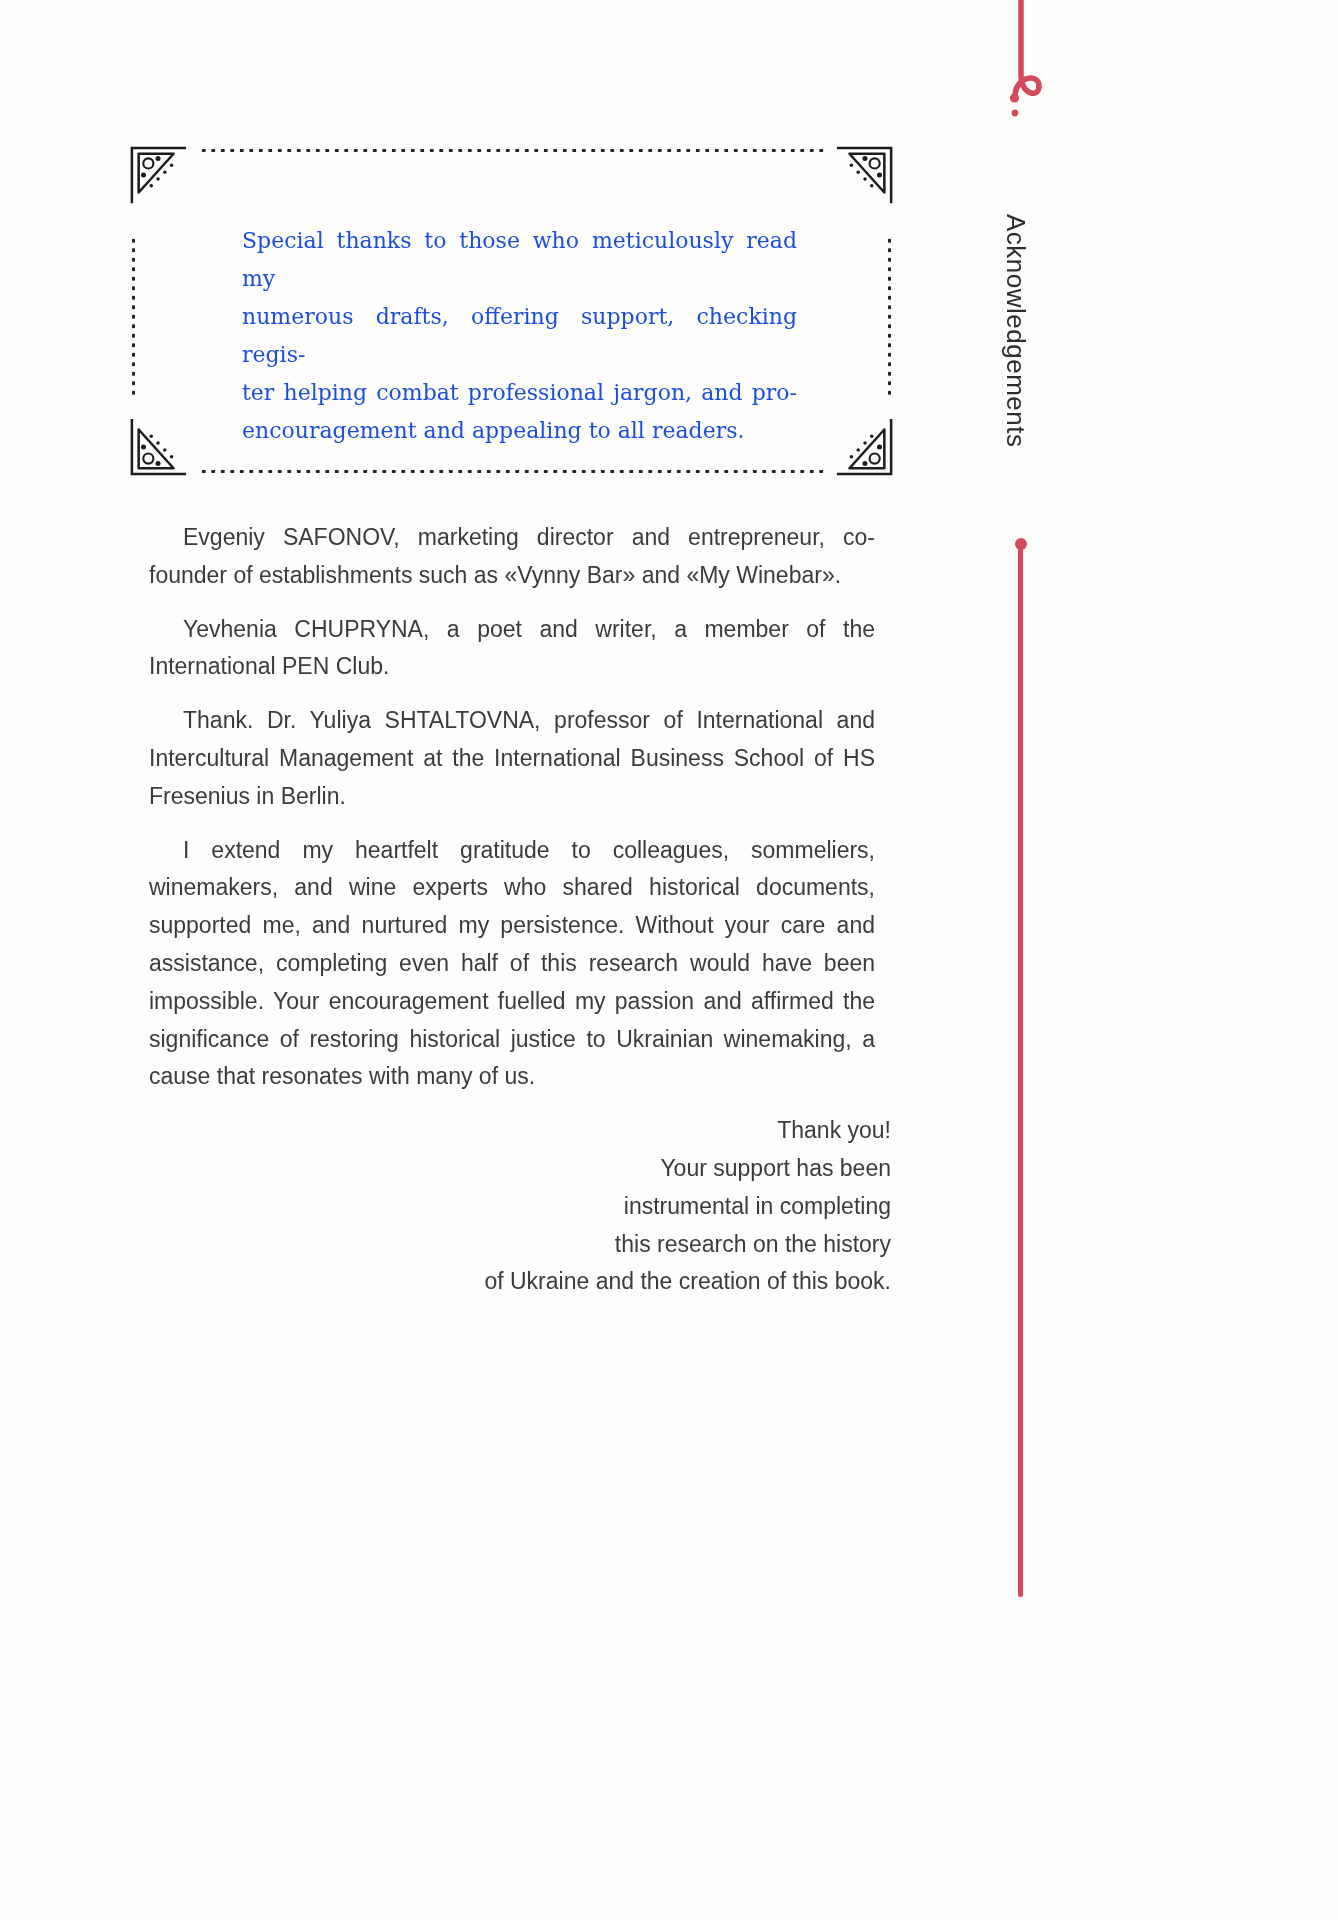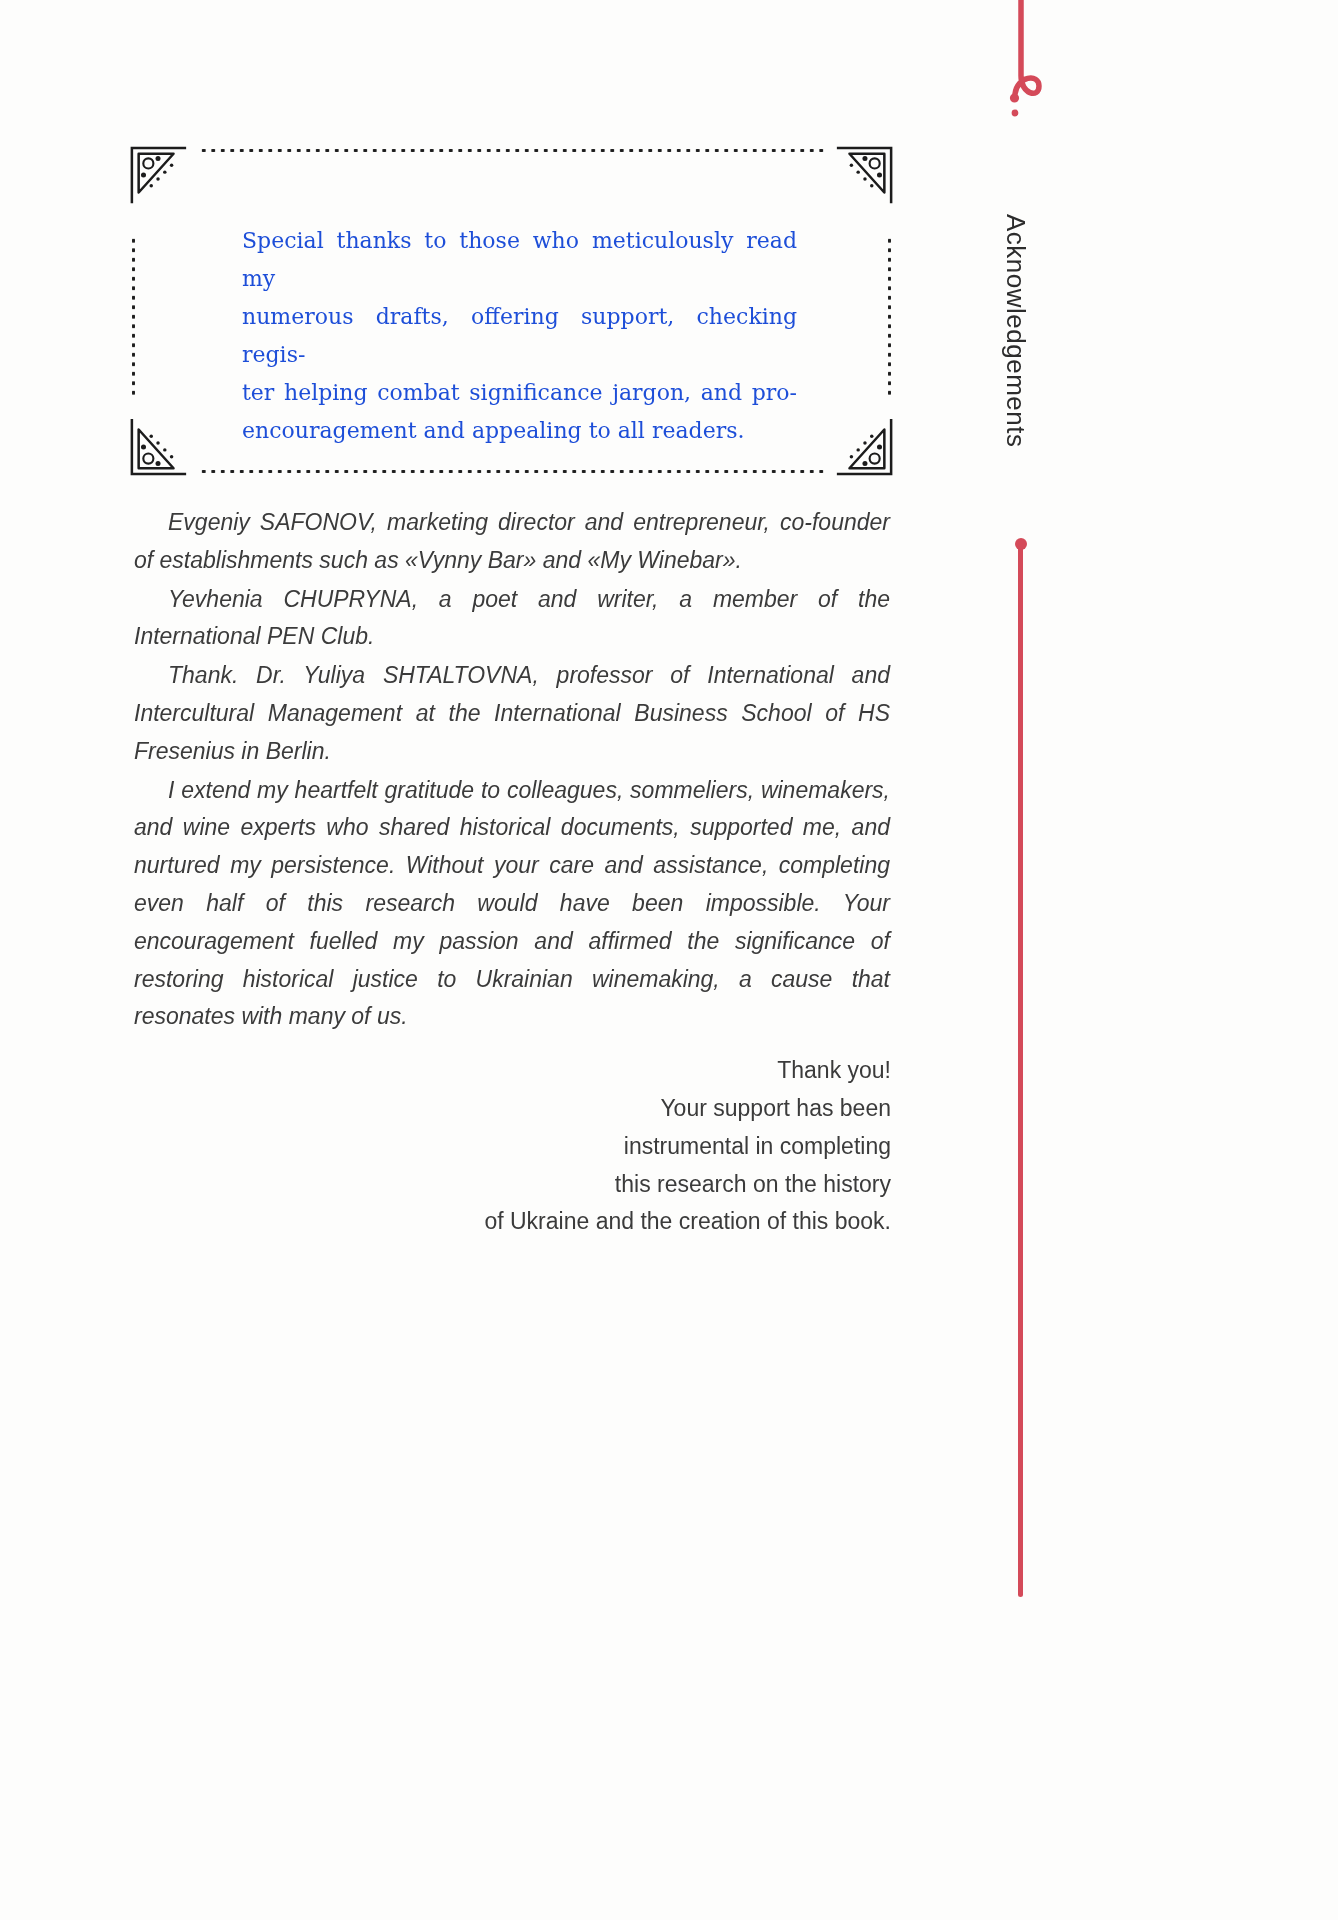--- a/index.html
+++ b/index.html
@@ -91,25 +91,24 @@
   
   .body-text{
     position:absolute;
     left:133px;top:503px;
     width:758px;
     font-size:23px;
     line-height:37.8px;
     color:#3b3b3b;
   }
   .body-text p{
-    margin:1px;
+    margin:16px;
     text-indent:34px;
     text-align:justify;
     hyphens:auto;
-    font-style:italic;
     -webkit-hyphens:auto;
   }
   .closing{
     text-align:right;
     margin-top:16px;
   }
 </style>
 </head>
 <body>
 
@@ -171,21 +170,21 @@
         <circle cx="24" cy="42" r="1.8" fill="#1c1c1c"></circle>
         <circle cx="31" cy="35" r="1.8" fill="#1c1c1c"></circle>
         <circle cx="38" cy="28" r="1.8" fill="#1c1c1c"></circle>
         <circle cx="45" cy="21" r="1.8" fill="#1c1c1c"></circle>
       </svg>
     </span>
 
     <div class="quote-text">
       <div class="quote-line">Special thanks to those who meticulously read my</div>
       <div class="quote-line">numerous drafts, offering support, checking regis-</div>
-      <div class="quote-line">ter helping combat significance jargon, and pro-</div>
+      <div class="quote-line">ter helping combat professional jargon, and pro-</div>
       <div class="quote-line last">encouragement and appealing to all readers.</div>
     </div>
   </div>
 
   <div class="sidebar-label">Acknowledgements</div>
 
   <span class="flourish">
     <svg viewBox="0 0 44 124" xmlns="http://www.w3.org/2000/svg">
       <path d="M19,0 V76 C19,94 37,99 37,86 C37,73 15,76 13,94" fill="none" stroke="#d44a59" stroke-width="5.5" stroke-linecap="round"></path>
       <circle cx="12.5" cy="98" r="4.6" fill="#d44a59"></circle>

